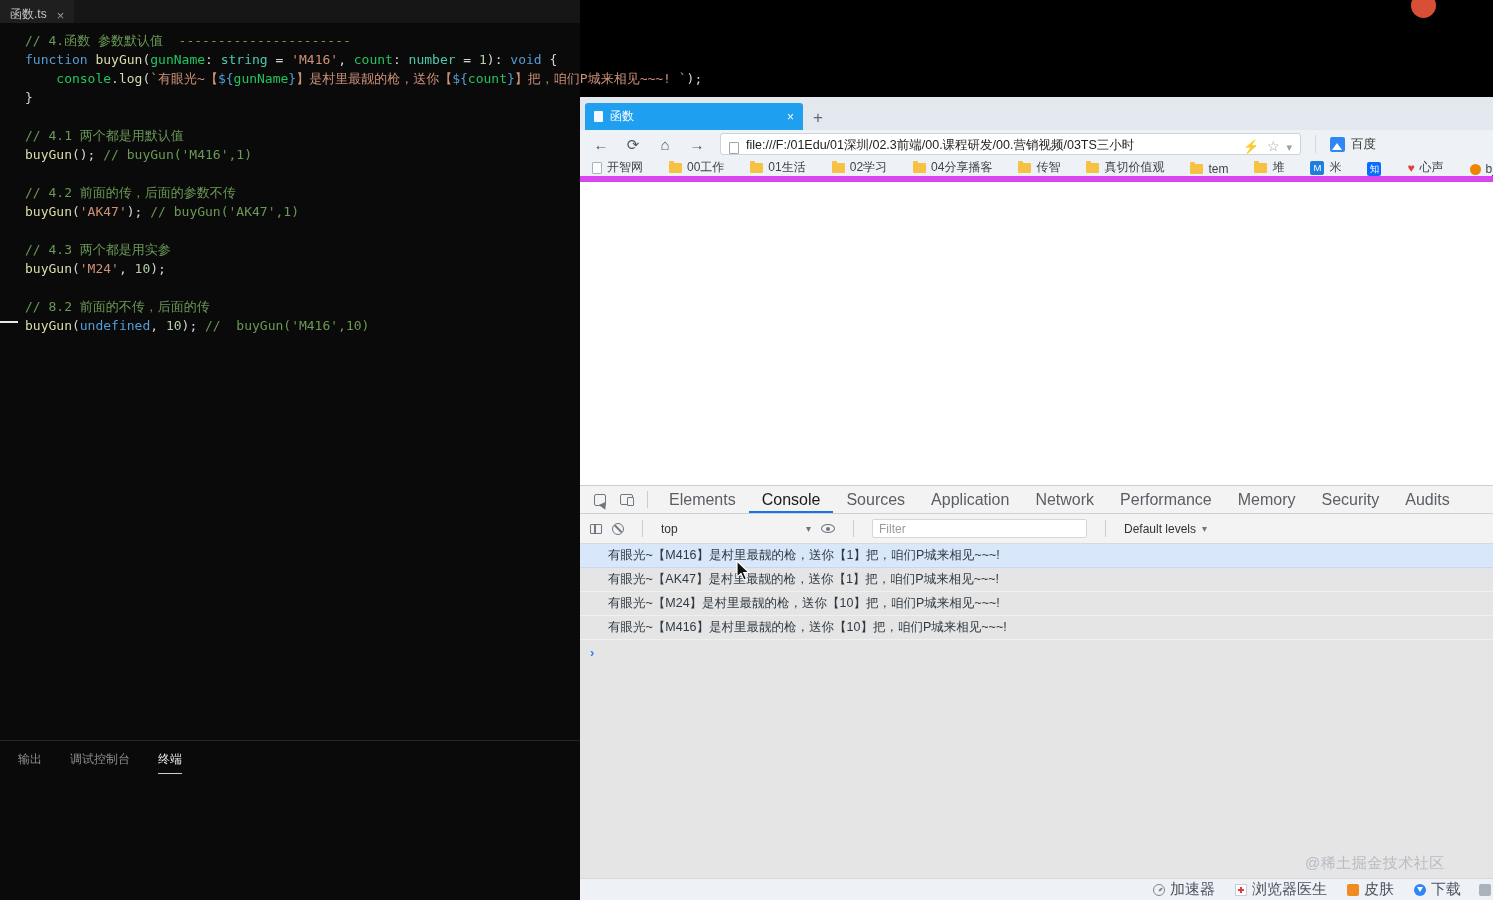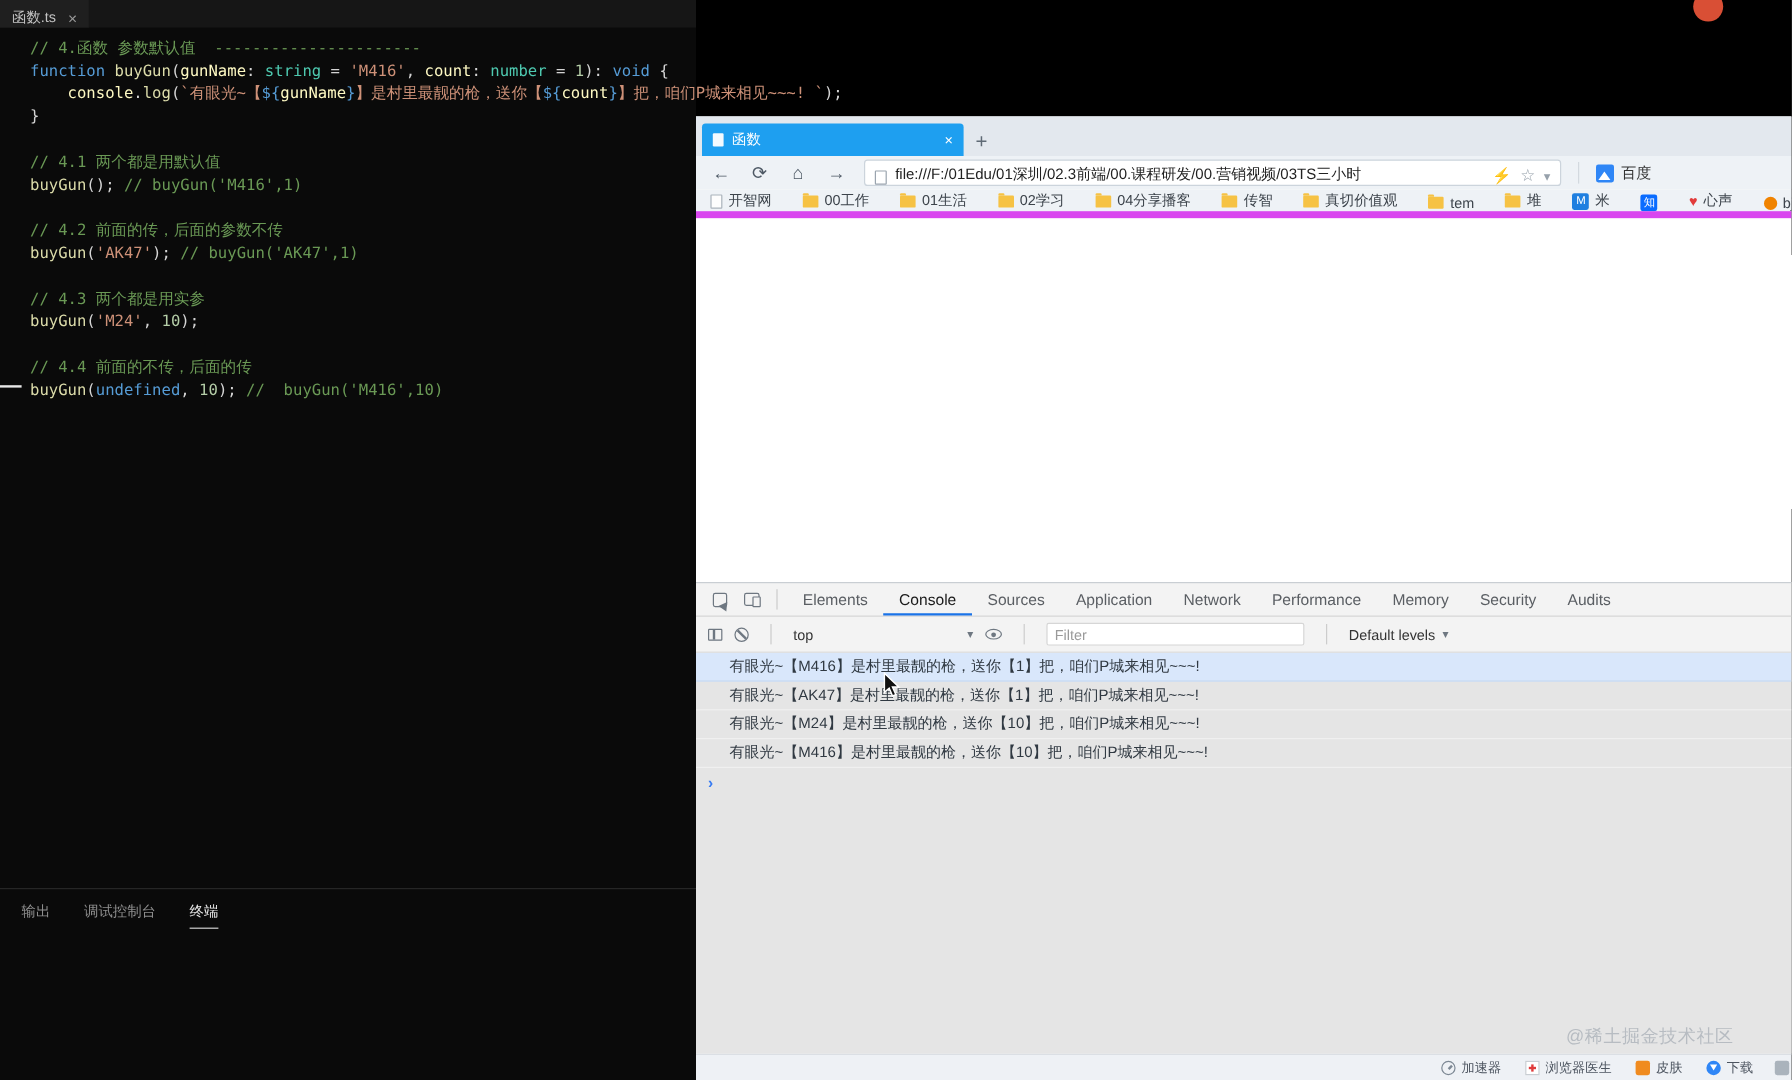--- a/index.html
+++ b/index.html
@@ -6,21 +6,21 @@
   html,body{width:1493px;height:900px;overflow:hidden;background:#000;font-family:"Liberation Sans",sans-serif}
   #stage{position:relative;width:1493px;height:900px;background:#000}
 
   
   .vscode{position:absolute;left:0;top:0;width:580px;height:900px;background:#0a0a0a}
   .vs-tabbar{height:23px;background:#161616;display:flex;align-items:stretch}
   .vs-tab{display:flex;align-items:flex-end;gap:10px;padding:0 10px;background:#1f1f1f;color:#c5c5c5;font-size:12px}
   .vs-close{color:#9a9a9a;font-size:13px}
   .code-area{padding:8px 0 0 25px;font-family:"DejaVu Sans Mono","Liberation Mono",monospace;font-size:13px;line-height:19px}
   .code-line{white-space:pre;min-height:19px}
-  .tk-cm{color:#6a9955}.tk-kw{color:#569cd6}.tk-fn{color:#dcdcaa}.tk-vr{color:#fef9c3}
+  .tk-cm{color:#6a9955}.tk-kw{color:#569cd6}.tk-fn{color:#dcdcaa}.tk-vr{color:#22c55e}
   .tk-ty{color:#4ec9b0}.tk-st{color:#ce9178}.tk-nm{color:#b5cea8}.tk-pn{color:#d4d4d4}
   .cursor-marker{position:absolute;left:0;top:321px;width:18px;height:2px;background:#e8e8e8}
   .vs-panel{position:absolute;left:0;top:740px;width:100%;border-top:1px solid #262626}
   .panel-tabs{display:flex;gap:28px;padding:10px 0 0 18px;font-size:12px;color:#8f8f8f}
   .panel-tab{padding-bottom:5px}
   .panel-tab.active{color:#e7e7e7;border-bottom:1px solid #cfcfcf}
 
   
   .browser{position:absolute;left:580px;top:97px;width:913px;height:803px;background:#fff;display:flex;flex-direction:column}
   .b-tabbar{height:33px;background:#e3e8ee;display:flex;align-items:flex-end;padding-left:5px;flex:0 0 auto}
@@ -55,42 +55,42 @@
   
   .devtools{flex:1;display:flex;flex-direction:column;background:#fff;min-height:0}
   .dt-tabs{height:29px;background:#f3f3f3;border-top:1px solid #c9ced3;border-bottom:1px solid #d0d0d0;display:flex;align-items:center;padding:0 8px;flex:0 0 auto}
   .dt-left-ics{display:flex;align-items:center;gap:14px;padding:0 6px}
   .ic-inspect{width:12px;height:12px;border:1.5px solid #6e7781;border-radius:2px;position:relative}
   .ic-inspect::after{content:"";position:absolute;right:-3px;bottom:-3px;width:0;height:0;border-left:4px solid transparent;border-right:4px solid transparent;border-bottom:7px solid #6e7781;transform:rotate(35deg)}
   .ic-device{width:13px;height:11px;border:1.5px solid #6e7781;border-radius:2px;position:relative}
   .ic-device::after{content:"";position:absolute;right:-2px;bottom:-2px;width:5px;height:7px;background:#f3f3f3;border:1.5px solid #6e7781;border-radius:1px}
   .dt-sep{width:1px;height:17px;background:#ccc;margin:0 8px;flex:0 0 auto}
   .dt-tabs-list{display:flex;height:100%}
-  .dt-tab{padding:0 13px;height:100%;display:flex;align-items:center;font-size:13px;color:#5a5e63}
+  .dt-tab{padding:0 13px;height:100%;display:flex;align-items:center;font-size:16px;color:#5a5e63}
   .dt-tab.selected{color:#1a1a1a;box-shadow:inset 0 -2px 0 #1a73e8}
   .dt-toolbar{height:30px;background:#f3f3f3;border-bottom:1px solid #dadada;display:flex;align-items:center;gap:10px;padding:0 10px;font-size:12px;color:#5a5e63;flex:0 0 auto}
   .ic-panesplit{width:12px;height:10px;border:1.5px solid #6e7781;border-radius:1px;position:relative}
   .ic-panesplit::after{content:"";position:absolute;left:3px;top:0;width:1.5px;height:100%;background:#6e7781}
   .ic-ban{width:12px;height:12px;border:1.5px solid #6e7781;border-radius:50%;position:relative;overflow:hidden}
   .ic-ban::after{content:"";position:absolute;left:-1px;top:5px;width:15px;height:1.5px;background:#6e7781;transform:rotate(45deg)}
   .dt-context{width:150px;display:flex;align-items:center;justify-content:space-between;color:#333}
   .ic-eye{width:14px;height:9px;border:1.5px solid #6e7781;border-radius:50%;position:relative}
   .ic-eye::after{content:"";position:absolute;left:50%;top:50%;width:4px;height:4px;margin:-2px 0 0 -2px;border-radius:50%;background:#6e7781}
   .dt-filter{width:215px;height:19px;border:1px solid #d6d6d6;border-radius:2px;font-size:12px;padding:0 6px;color:#333;background:#fff;outline:none;font-family:inherit}
   .dt-filter::placeholder{color:#9a9a9a}
   .dt-levels{display:flex;align-items:center;gap:6px;color:#333}
   .chev-dn{font-size:10px;color:#6e7781}
   .console-out{flex:1;overflow:hidden;position:relative;background:#e5e5e5}
   .cmsg{min-height:24px;display:flex;align-items:center;padding:3px 8px 3px 28px;font-size:12.5px;color:#303942;border-bottom:1px solid #f0f0f0}
   .cmsg.selected{background:#d9e7fb;border-bottom-color:#c7d9f0}
   .console-prompt{height:24px;display:flex;align-items:center;padding-left:10px}
   .prompt-chev{color:#367af2;font-weight:bold;font-size:13px;margin-right:8px}
 
   
-  .b-statusbar{height:22px;background:#eef1f5;border-top:1px solid #d6dae0;display:flex;align-items:center;justify-content:flex-end;gap:18px;padding-right:2px;font-size:11px;color:#4d5560;flex:0 0 auto;overflow:hidden}
+  .b-statusbar{height:22px;background:#eef1f5;border-top:1px solid #d6dae0;display:flex;align-items:center;justify-content:flex-end;gap:18px;padding-right:2px;font-size:15px;color:#4d5560;flex:0 0 auto;overflow:hidden}
   .sb-items{display:flex;gap:20px;align-items:center}
   .sbi{display:flex;align-items:center;gap:5px;flex:0 0 auto}
   .sic{width:12px;height:12px;flex:0 0 auto;display:inline-block}
   .sic-speed{border:1.5px solid #7d8894;border-radius:50%;position:relative}
   .sic-speed::after{content:"";position:absolute;left:50%;top:50%;width:4px;height:1.5px;background:#7d8894;transform-origin:0 50%;transform:rotate(-45deg)}
   .sic-doctor{background:#fff;border:1px solid #c9ced3;position:relative}
   .sic-doctor::before{content:"";position:absolute;left:50%;top:2px;bottom:2px;width:2px;margin-left:-1px;background:#e03c3c}
   .sic-doctor::after{content:"";position:absolute;top:50%;left:2px;right:2px;height:2px;margin-top:-1px;background:#e03c3c}
   .sic-skin{background:#f08b1f;border-radius:2px}
   .sic-download{background:#2f86f6;border-radius:50%;position:relative}
@@ -122,21 +122,21 @@
         <div class="code-line">&nbsp;</div>
         <div class="code-line"><span class="tk-cm">// 4.1 两个都是用默认值</span></div>
         <div class="code-line"><span class="tk-fn">buyGun</span><span class="tk-pn">(); </span><span class="tk-cm">// buyGun('M416',1)</span></div>
         <div class="code-line">&nbsp;</div>
         <div class="code-line"><span class="tk-cm">// 4.2 前面的传，后面的参数不传</span></div>
         <div class="code-line"><span class="tk-fn">buyGun</span><span class="tk-pn">(</span><span class="tk-st">'AK47'</span><span class="tk-pn">); </span><span class="tk-cm">// buyGun('AK47',1)</span></div>
         <div class="code-line">&nbsp;</div>
         <div class="code-line"><span class="tk-cm">// 4.3 两个都是用实参</span></div>
         <div class="code-line"><span class="tk-fn">buyGun</span><span class="tk-pn">(</span><span class="tk-st">'M24'</span><span class="tk-pn">, </span><span class="tk-nm">10</span><span class="tk-pn">);</span></div>
         <div class="code-line">&nbsp;</div>
-        <div class="code-line"><span class="tk-cm">// 4.4 前面的不传，后面的传</span></div>
+        <div class="code-line"><span class="tk-cm">// 8.2 前面的不传，后面的传</span></div>
         <div class="code-line"><span class="tk-fn">buyGun</span><span class="tk-pn">(</span><span class="tk-kw">undefined</span><span class="tk-pn">, </span><span class="tk-nm">10</span><span class="tk-pn">); </span><span class="tk-cm">//  buyGun('M416',10)</span></div>
       </div>
     <div class="cursor-marker"></div>
     <div class="vs-panel">
       <div class="panel-tabs">
           <div class="panel-tab">输出</div>
           <div class="panel-tab">调试控制台</div>
           <div class="panel-tab active">终端</div>
         </div>
     </div>

